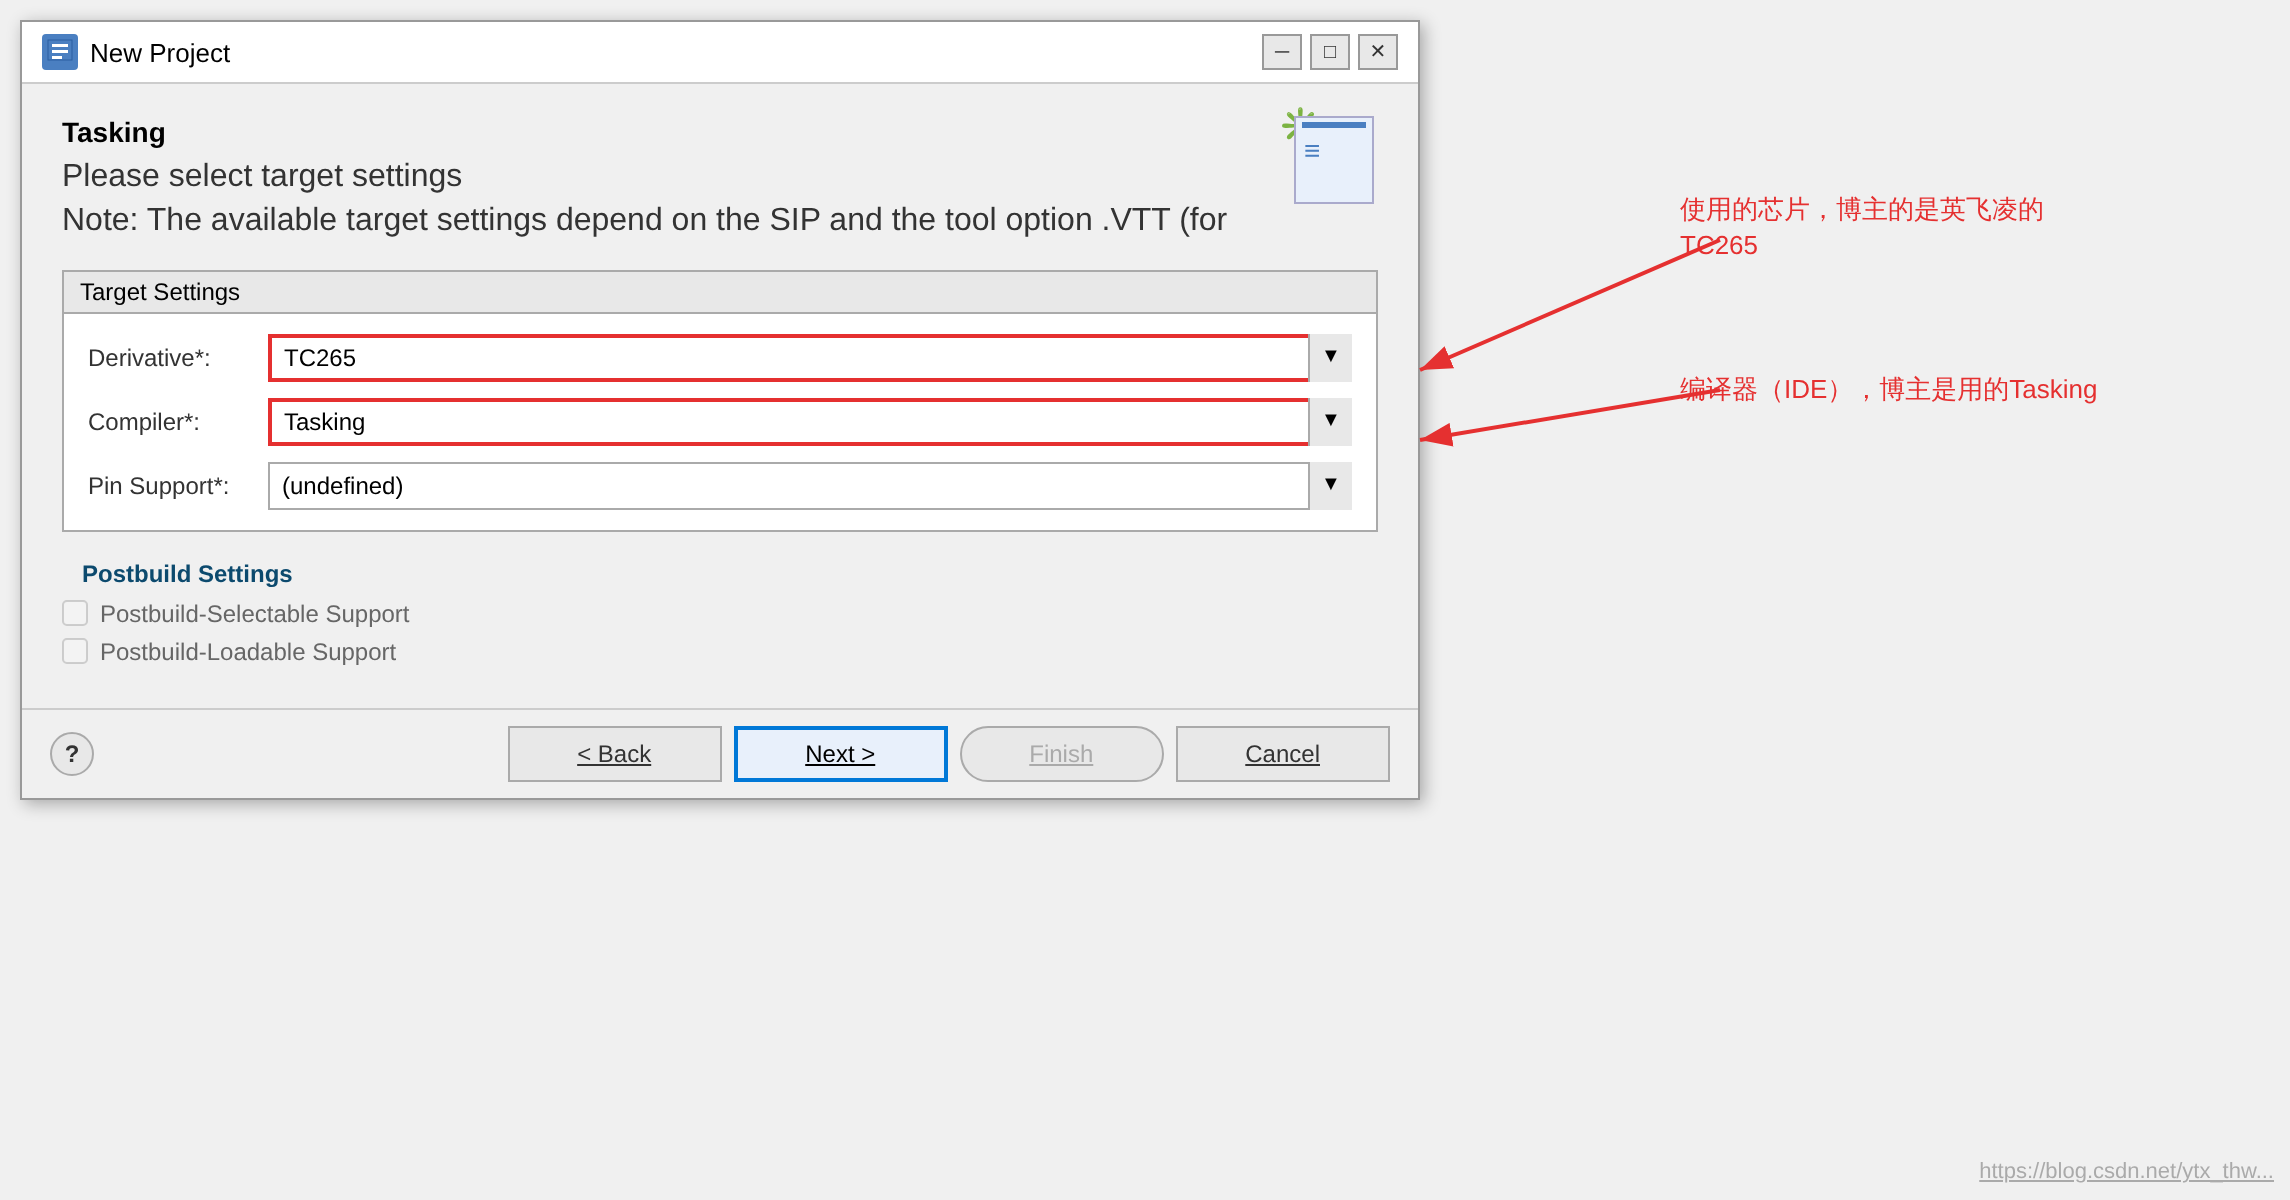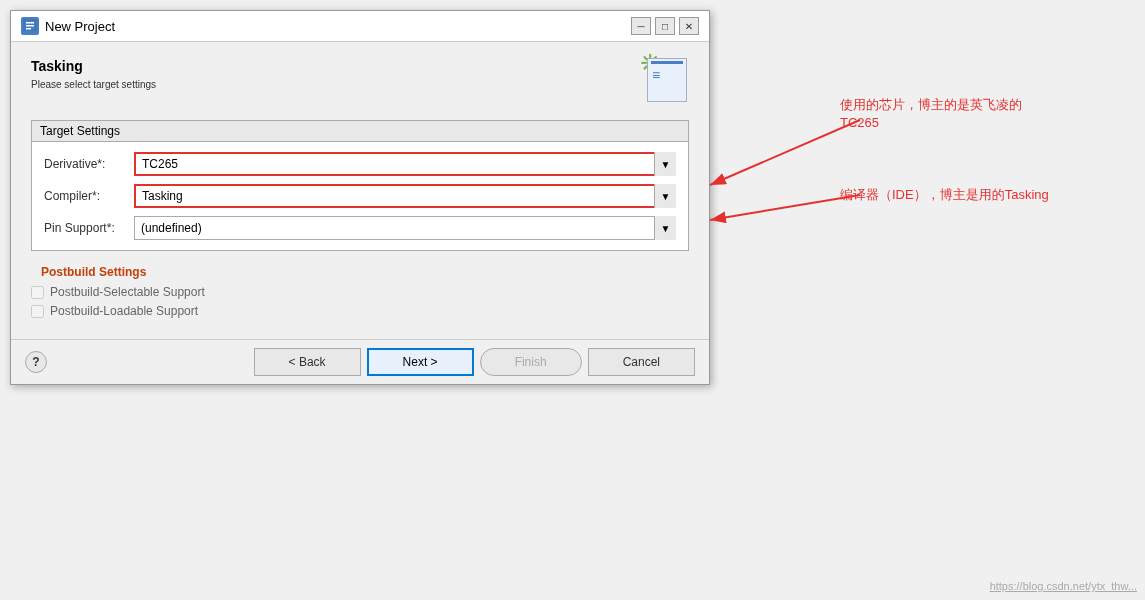--- a/index.html
+++ b/index.html
@@ -90,21 +90,21 @@
       align-items: flex-start;
       margin-bottom: 12px;
     }
     .dialog-header-text h2 {
       font-size: 14px;
       font-weight: bold;
       margin-bottom: 4px;
       color: #000;
     }
     .dialog-header-text p {
-      font-size: 10px;
+      font-size: 16px;
       color: #333;
       line-height: 1.4;
     }
     .wizard-icon {
       width: 50px;
       height: 50px;
       position: relative;
     }
     .wizard-icon-inner {
       width: 40px;
@@ -207,21 +207,21 @@
     }
 
     
     .postbuild-section {
       margin-top: 4px;
     }
     .postbuild-title {
       font-size: 12px;
       font-weight: bold;
       margin-bottom: 6px;
-      color: #c2410c;
+      color: #0c4a6e;
       padding-left: 10px;
     }
     .checkbox-row {
       display: flex;
       align-items: center;
       margin-bottom: 5px;
       gap: 6px;
     }
     .checkbox-row input[type="checkbox"] {
       width: 13px;
@@ -265,20 +265,21 @@
     }
     .btn {
       padding: 4px 34px;
       height: 28px;
       border: 1px solid #aaa;
       background: #e8e8e8;
       cursor: pointer;
       font-size: 12px;
       color: #333;
       min-width: 70px;
+      text-decoration: underline;
     }
     .btn.primary {
       border: 2px solid #0078d7;
       background: #e8f0fb;
       color: #000;
       font-weight: normal;
     }
     .btn:disabled, .btn.disabled {
       color: #aaa;
       cursor: default;
@@ -347,20 +348,21 @@
       <div class="title-btn close">✕</div>
     </div>
   </div>
 
   <div class="dialog-body">
 
     <div class="dialog-header">
       <div class="dialog-header-text">
         <h2>Tasking</h2>
         <p>Please select target settings</p>
+        <p>Note: The available target settings depend on the SIP and the tool option .VTT (for</p>
       </div>
       <div class="wizard-icon">
         <span class="wizard-spark">✳️</span>
         <div class="wizard-icon-inner"></div>
       </div>
     </div>
 
     <div class="settings-group">
       <div class="settings-group-title">Target Settings</div>
       <div class="settings-group-body">

